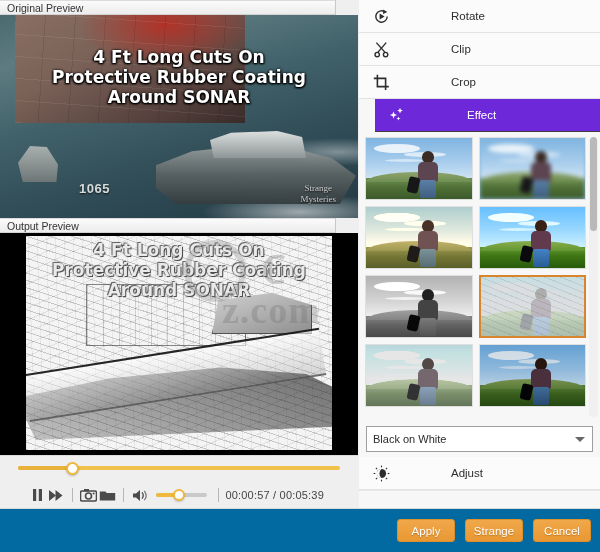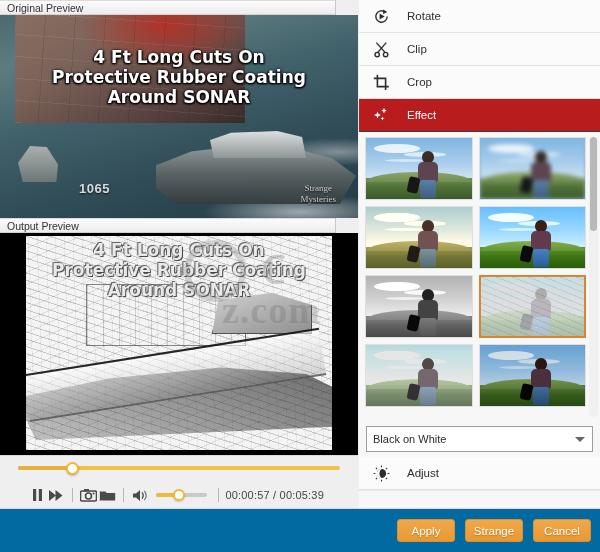--- a/index.html
+++ b/index.html
@@ -191,23 +191,23 @@
   #bottom-filler { flex: 1; background: #efefef; }
 
   
   #right-col {
     position: absolute; left: 359px; top: 0; width: 241px; height: 552px;
     background: #f7f7f7; display: flex; flex-direction: column;
   }
   .menu-row {
     height: 33px; display: flex; align-items: center; padding-left: 14px;
     background: #fbfbfb; border-bottom: 1px solid #e3e3e3; color: #2e2e2e;
-    font-size: 11.5px; flex: none;
-  }
-  .menu-row.active { background: #b91c1c; color: #fff; border-bottom-color:#3d3d3d; }
+    font-size: 11.5px; flex: none; gap: 44px;
+  }
+  .menu-row.active { background: #6d28d9; color: #fff; border-bottom-color:#3d3d3d;margin-left:16px; }
   .menu-ico { width: 26px; display:flex; align-items:center; justify-content:flex-start; }
   .menu-label { margin-left: 8px; }
 
   #effects-area {
     position: relative; flex: none; height: 290px;
     background: #f7f7f7; padding: 5px 14px 5px 6px; overflow: hidden;
   }
   #effects-grid {
     display: grid; grid-template-columns: 1fr 1fr; gap: 6px 6px;
   }

